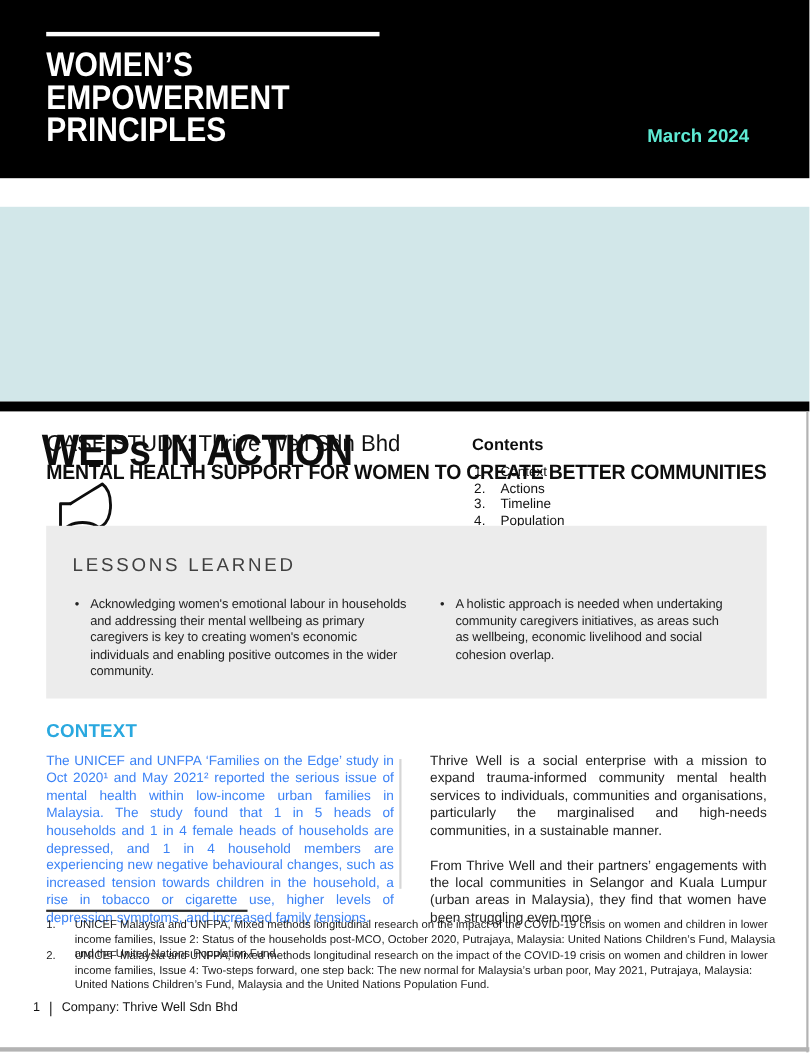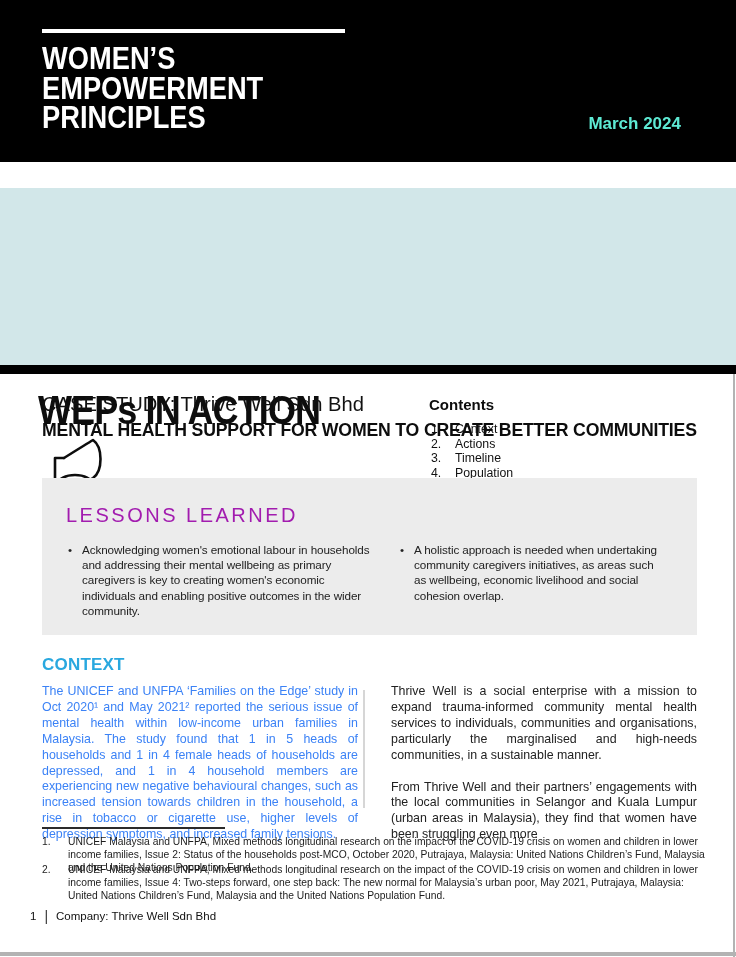--- a/index.html
+++ b/index.html
@@ -36,22 +36,22 @@
   .black-bar{position:absolute;left:0;top:365px;width:736px;height:9px;background:#000;}
 
   
   .cs-title{position:absolute;left:42px;top:392px;font-size:21px;font-weight:normal;color:#111;
             transform:scaleX(.96);transform-origin:left top;white-space:nowrap;}
   .cs-subtitle{position:absolute;left:42px;top:419px;font-size:19px;font-weight:bold;color:#0d0d0d;
                transform:scaleX(.93);transform-origin:left top;white-space:nowrap;letter-spacing:-.2px;}
 
   
   .lessons{position:absolute;left:42px;top:478px;width:655px;height:157px;background:#ececec;}
-  .lessons-title{position:absolute;left:24px;top:26px;font-size:20px;font-weight:normal;
-                 letter-spacing:2.5px;color:#a21caf;}
+  .lessons-title{position:absolute;left:24px;top:26px;font-size:17px;font-weight:normal;
+                 letter-spacing:2.5px;color:#404040;}
   .lesson{position:absolute;top:64px;font-size:11.7px;line-height:15.2px;color:#222;
           letter-spacing:-.1px;}
   .lesson .dot{position:absolute;left:-14px;top:0;}
   .lesson-left{left:40px;width:292px;}
   .lesson-right{left:372px;width:252px;}
 
   
   .context-head{position:absolute;left:42px;top:655px;font-size:17px;font-weight:bold;color:#29a8df;
                 letter-spacing:.2px;}
   .col-left{position:absolute;left:42px;top:684px;width:316px;font-size:12.4px;line-height:15.9px;

